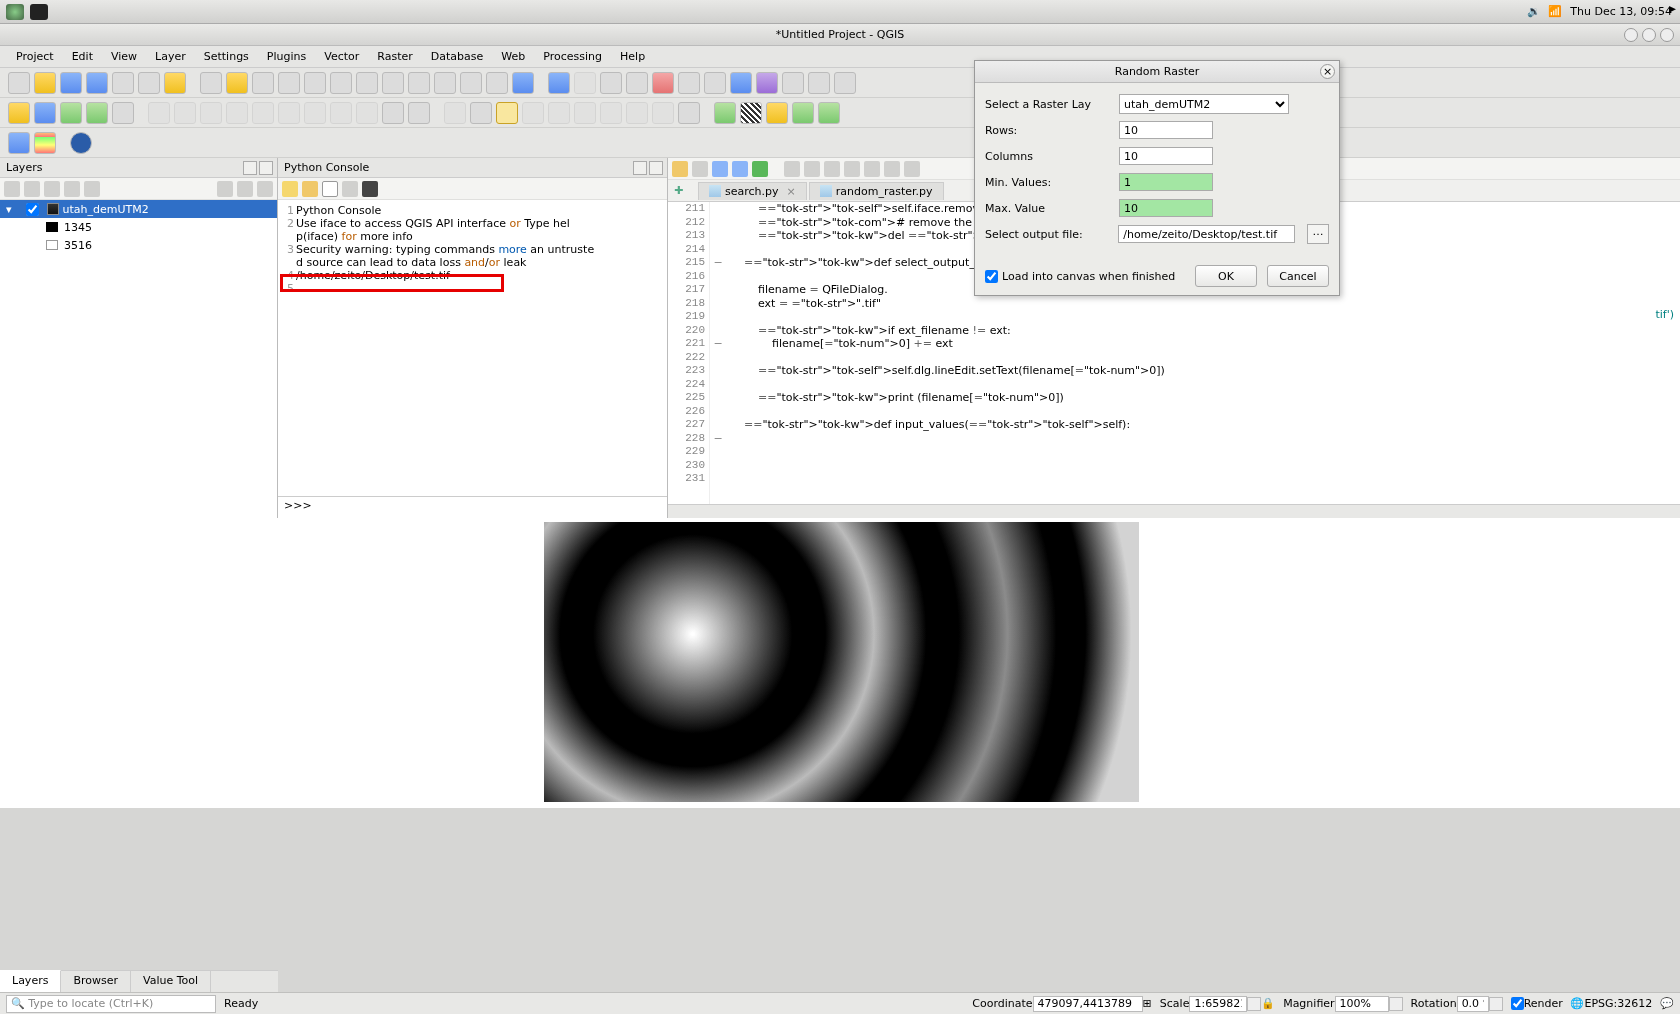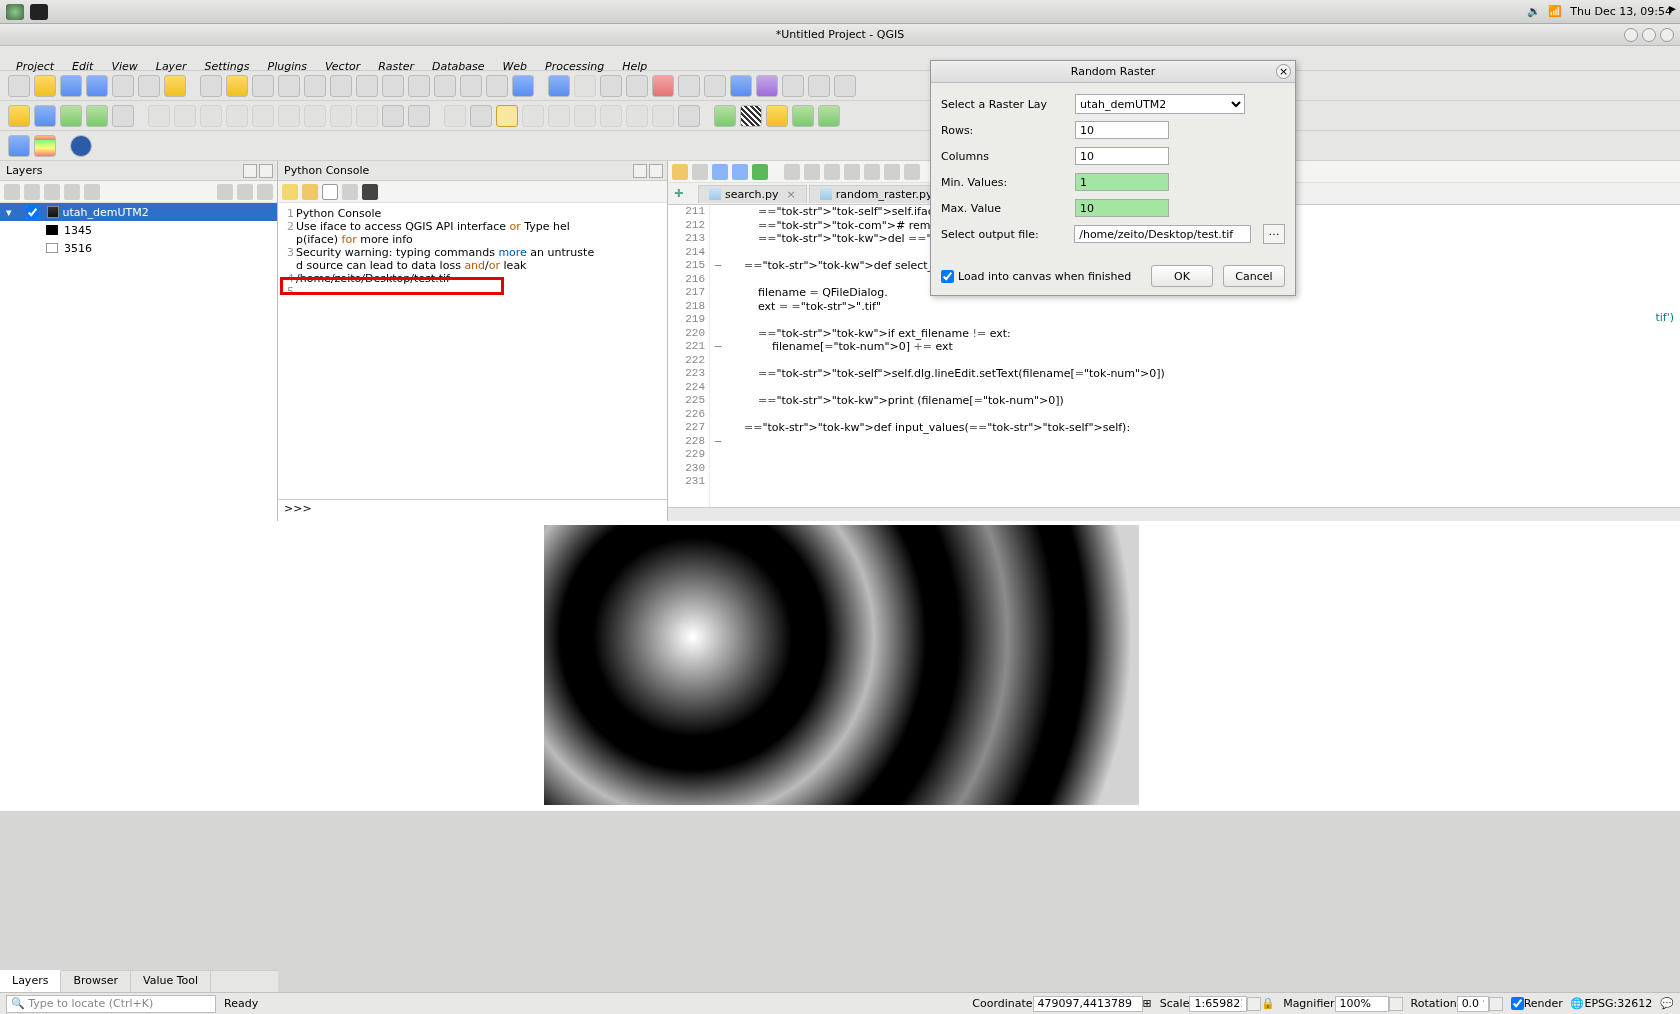--- a/index.html
+++ b/index.html
@@ -10,21 +10,21 @@
 .sys-bar .left { display: flex; gap: 6px; }
 .sys-bar .right { position: absolute; right: 8px; display: flex; gap: 8px; align-items: center; }
 .sys-icon { width: 18px; height: 16px; background: #888; border-radius: 3px; }
 
 
 .win-title { height: 22px; background: linear-gradient(#eaeae8,#d4d4d2); border-bottom: 1px solid #bbb; display: flex; align-items: center; justify-content: center; position: relative; }
 .win-title .btns { position: absolute; right: 6px; display: flex; gap: 4px; }
 .win-btn { width: 14px; height: 14px; border: 1px solid #999; border-radius: 7px; background: #eee; }
 
 
-.menu-bar { height: 22px; background: #e6e6e4; border-bottom: 1px solid #ccc; display: flex; align-items: flex-start; padding: 12px 8px; gap: 2px; font-style: italic; }
+.menu-bar { height: 22px; background: #e6e6e4; border-bottom: 1px solid #ccc; display: flex; align-items: center; padding: 6px 8px; gap: 2px; }
 .menu-bar span { padding: 2px 8px; }
 
 
 .toolbar-row { height: 30px; background: #e6e6e4; border-bottom: 1px solid #d0d0ce; display: flex; align-items: center; padding: 0 8px; gap: 4px; }
 .tb-icon { width: 22px; height: 22px; background: #ccc; border: 1px solid #bbb; border-radius: 3px; }
 .tb-sep { width: 6px; }
 .tb-icon.ye { background: linear-gradient(#ffd966,#f0c020); }
 .tb-icon.bl { background: linear-gradient(#8ab4f8,#5b8def); }
 .tb-icon.gn { background: linear-gradient(#b6e2a1,#7bc96f); }
 .tb-icon.rd { background: linear-gradient(#f4a6a6,#e57373); }
@@ -90,21 +90,21 @@
 
 
 
 .status-bar { height: 22px; background: #e8e8e6; border-top: 1px solid #c0c0be; display: flex; align-items: center; padding: 0 6px; gap: 8px; position: absolute; bottom: 0; left: 0; right: 0; }
 .status-bar .locator { width: 210px; height: 18px; border: 1px solid #bbb; background: #fff; padding: 1px 4px; color: #888; }
 .status-bar .seg { display: flex; align-items: center; gap: 0; }
 .status-bar input.si { border: 1px solid #bbb; height: 16px; padding: 0 4px; background: #fff; }
 .status-bar .dd { width: 14px; height: 14px; border: 1px solid #bbb; background: #eee; }
 
 
-.dialog { position: absolute; left: 930px; top: 60px; width: 366px; background: #ecece9; border: 1px solid #999; box-shadow: 2px 2px 6px rgba(0,0,0,.25); }
+.dialog { position: absolute; left: 974px; top: 60px; width: 366px; background: #ecece9; border: 1px solid #999; box-shadow: 2px 2px 6px rgba(0,0,0,.25); }
 .dialog-title { height: 22px; background: linear-gradient(#eee,#ddd); display: flex; align-items: center; justify-content: center; border-bottom: 1px solid #bbb; position: relative; font-weight: normal; }
 .dialog-title .dx { position: absolute; right: 4px; top: 3px; width: 15px; height: 15px; border: 1px solid #999; border-radius: 8px; background: #f4f4f2; text-align: center; line-height: 13px; }
 .dialog-body { padding: 8px 10px 10px 10px; }
 .drow { display: flex; align-items: center; height: 26px; gap: 8px; }
 .drow .lbl { width: 126px; }
 .drow input[type=text] { width: 94px; height: 18px; border: 1px solid #aaa; padding: 1px 4px; background: #fff; }
 .drow input.green { background: #a3e6a3; }
 .drow select { width: 170px; height: 20px; border: 1px solid #aaa; background: #fff; }
 .drow .browse { width: 22px; height: 20px; border: 1px solid #aaa; background: #f4f4f2; text-align: center; margin-left: 4px; }
 .drow input.path { width: 178px; }

